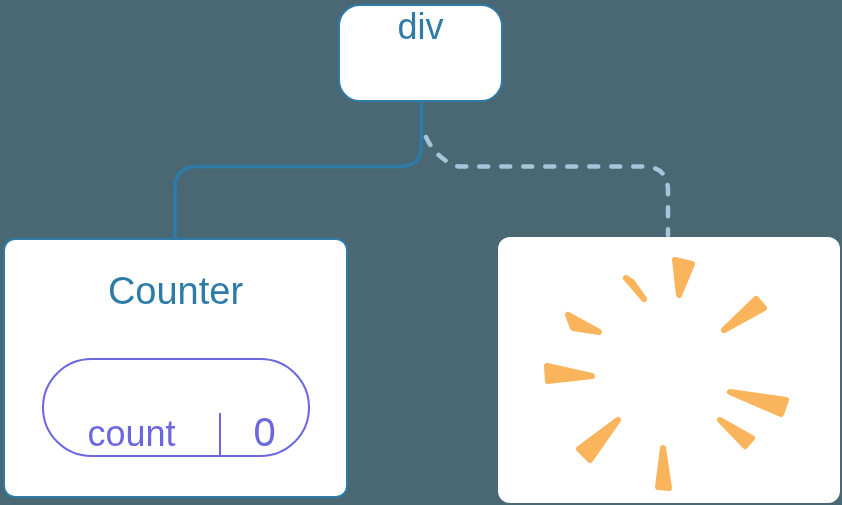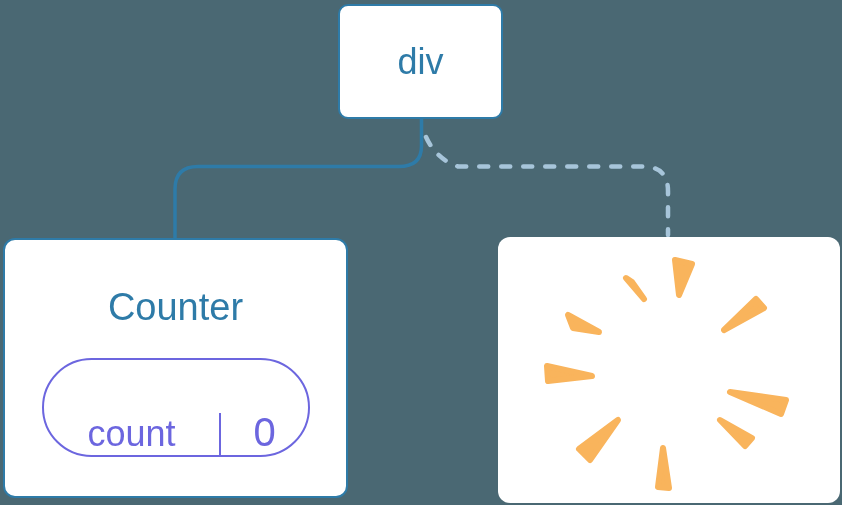--- a/index.html
+++ b/index.html
@@ -41,36 +41,36 @@
     stroke-linecap:round;
     stroke-dasharray:9 13;
   }
   .node{
     position:absolute;
     background:var(--box-bg);
     box-sizing:border-box;
   }
   .node-div{
     left:338px;top:4px;
-    width:165px;height:115px;
+    width:165px;height:98px;
     border:2.5px solid var(--blue);
-    border-radius:10px;
-    display:flex;align-items:center;justify-content:center;
+    border-radius:22px;
+    display:flex;align-items:flex-start;justify-content:center;
     color:var(--blue);
     font-size:36px;
     font-weight:500;
   }
   .node-counter{
     left:3px;top:238px;
     width:345px;height:260px;
     border:2px solid var(--blue);
     border-radius:12px;
   }
   .counter-title{
-    margin-top:48px;
+    margin-top:32px;
     text-align:center;
     color:var(--blue);
     font-size:38px;
     font-weight:500;
     line-height:1;
   }
   .state-pill{
     position:absolute;
     left:37px;top:118px;
     width:268px;height:99px;

